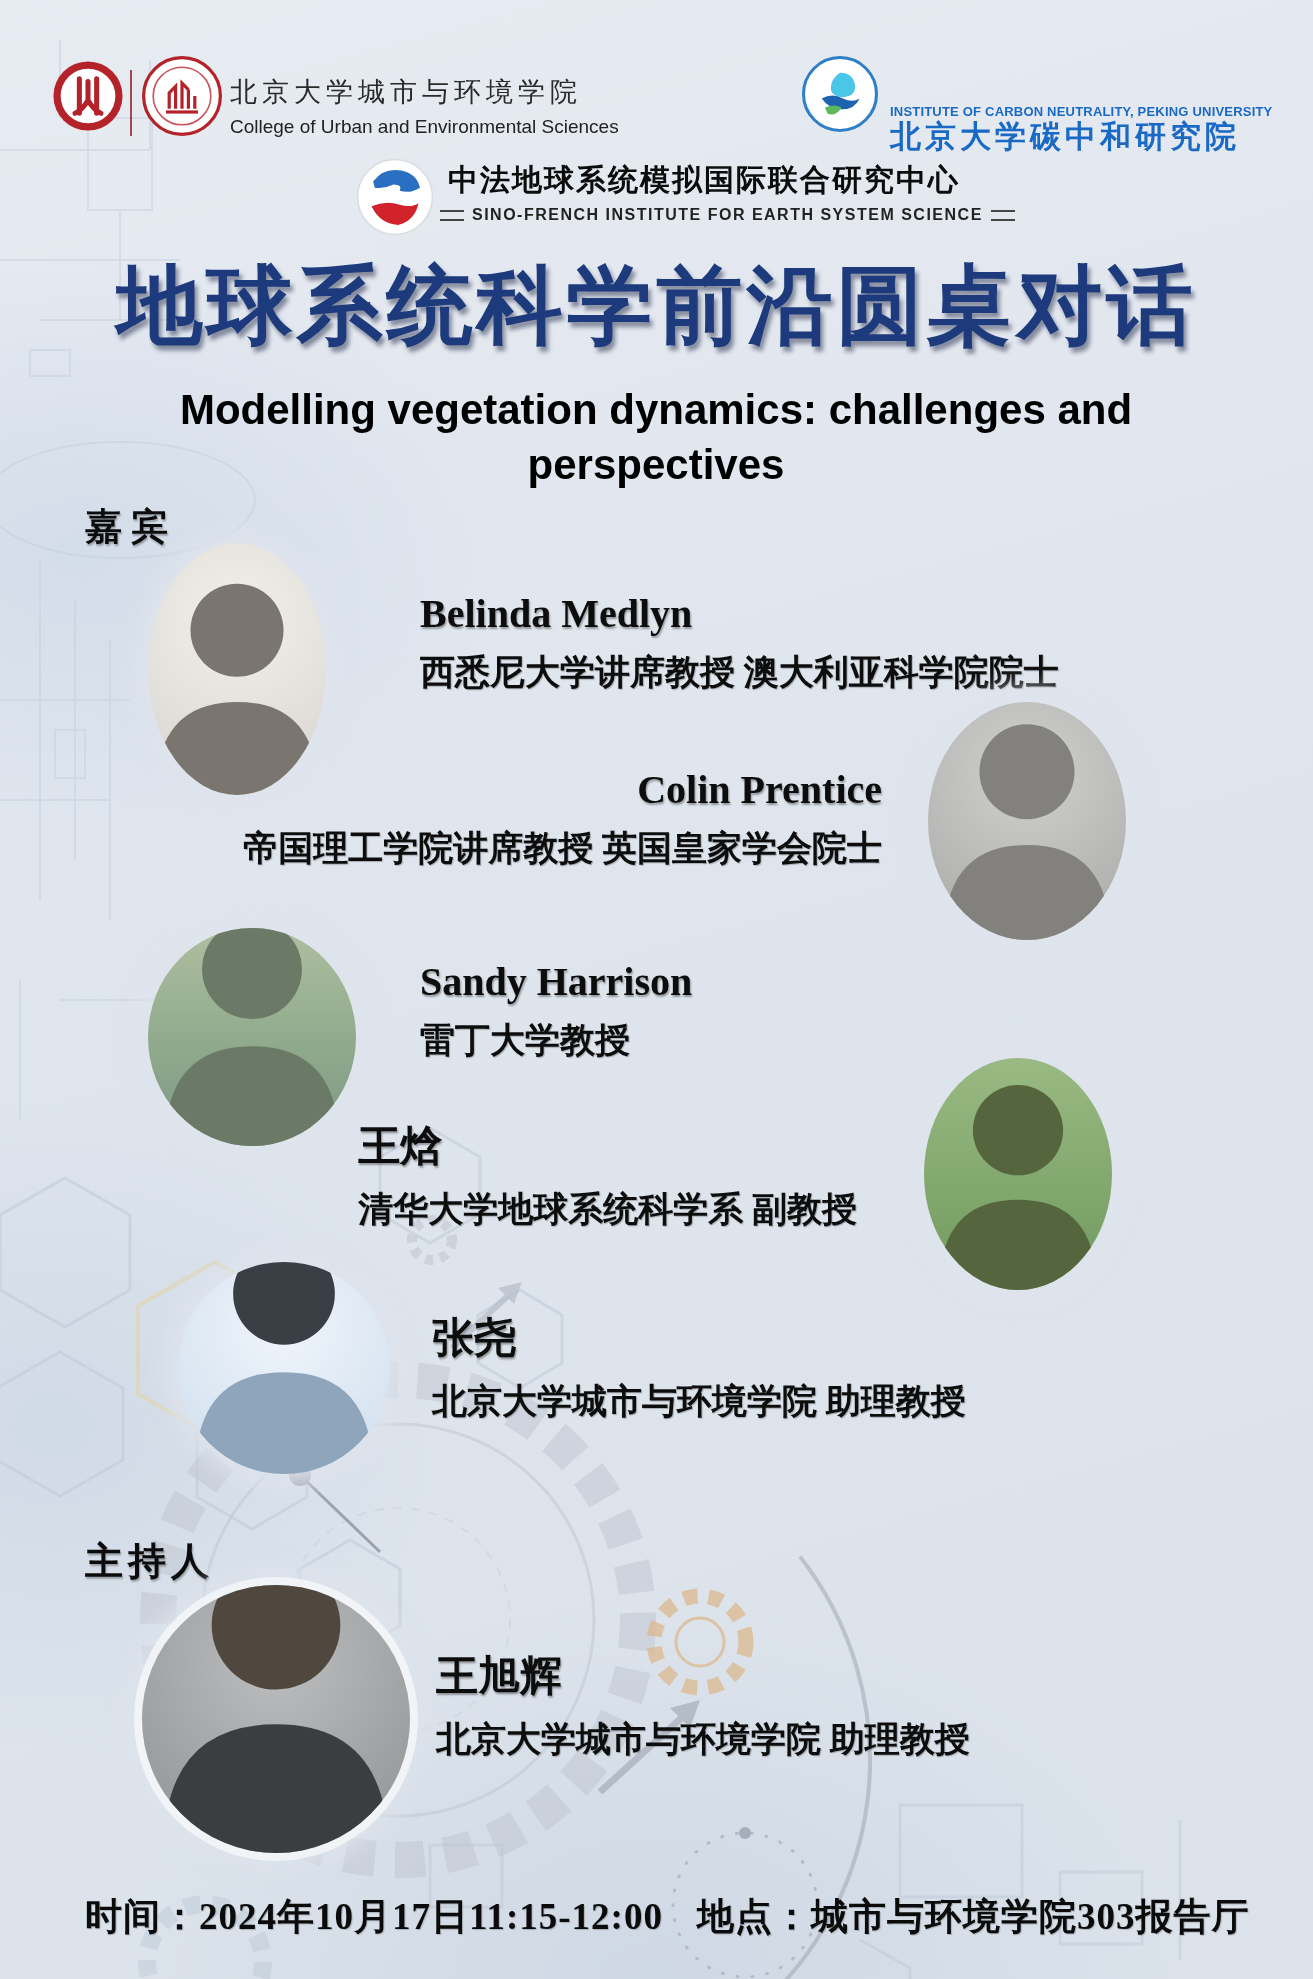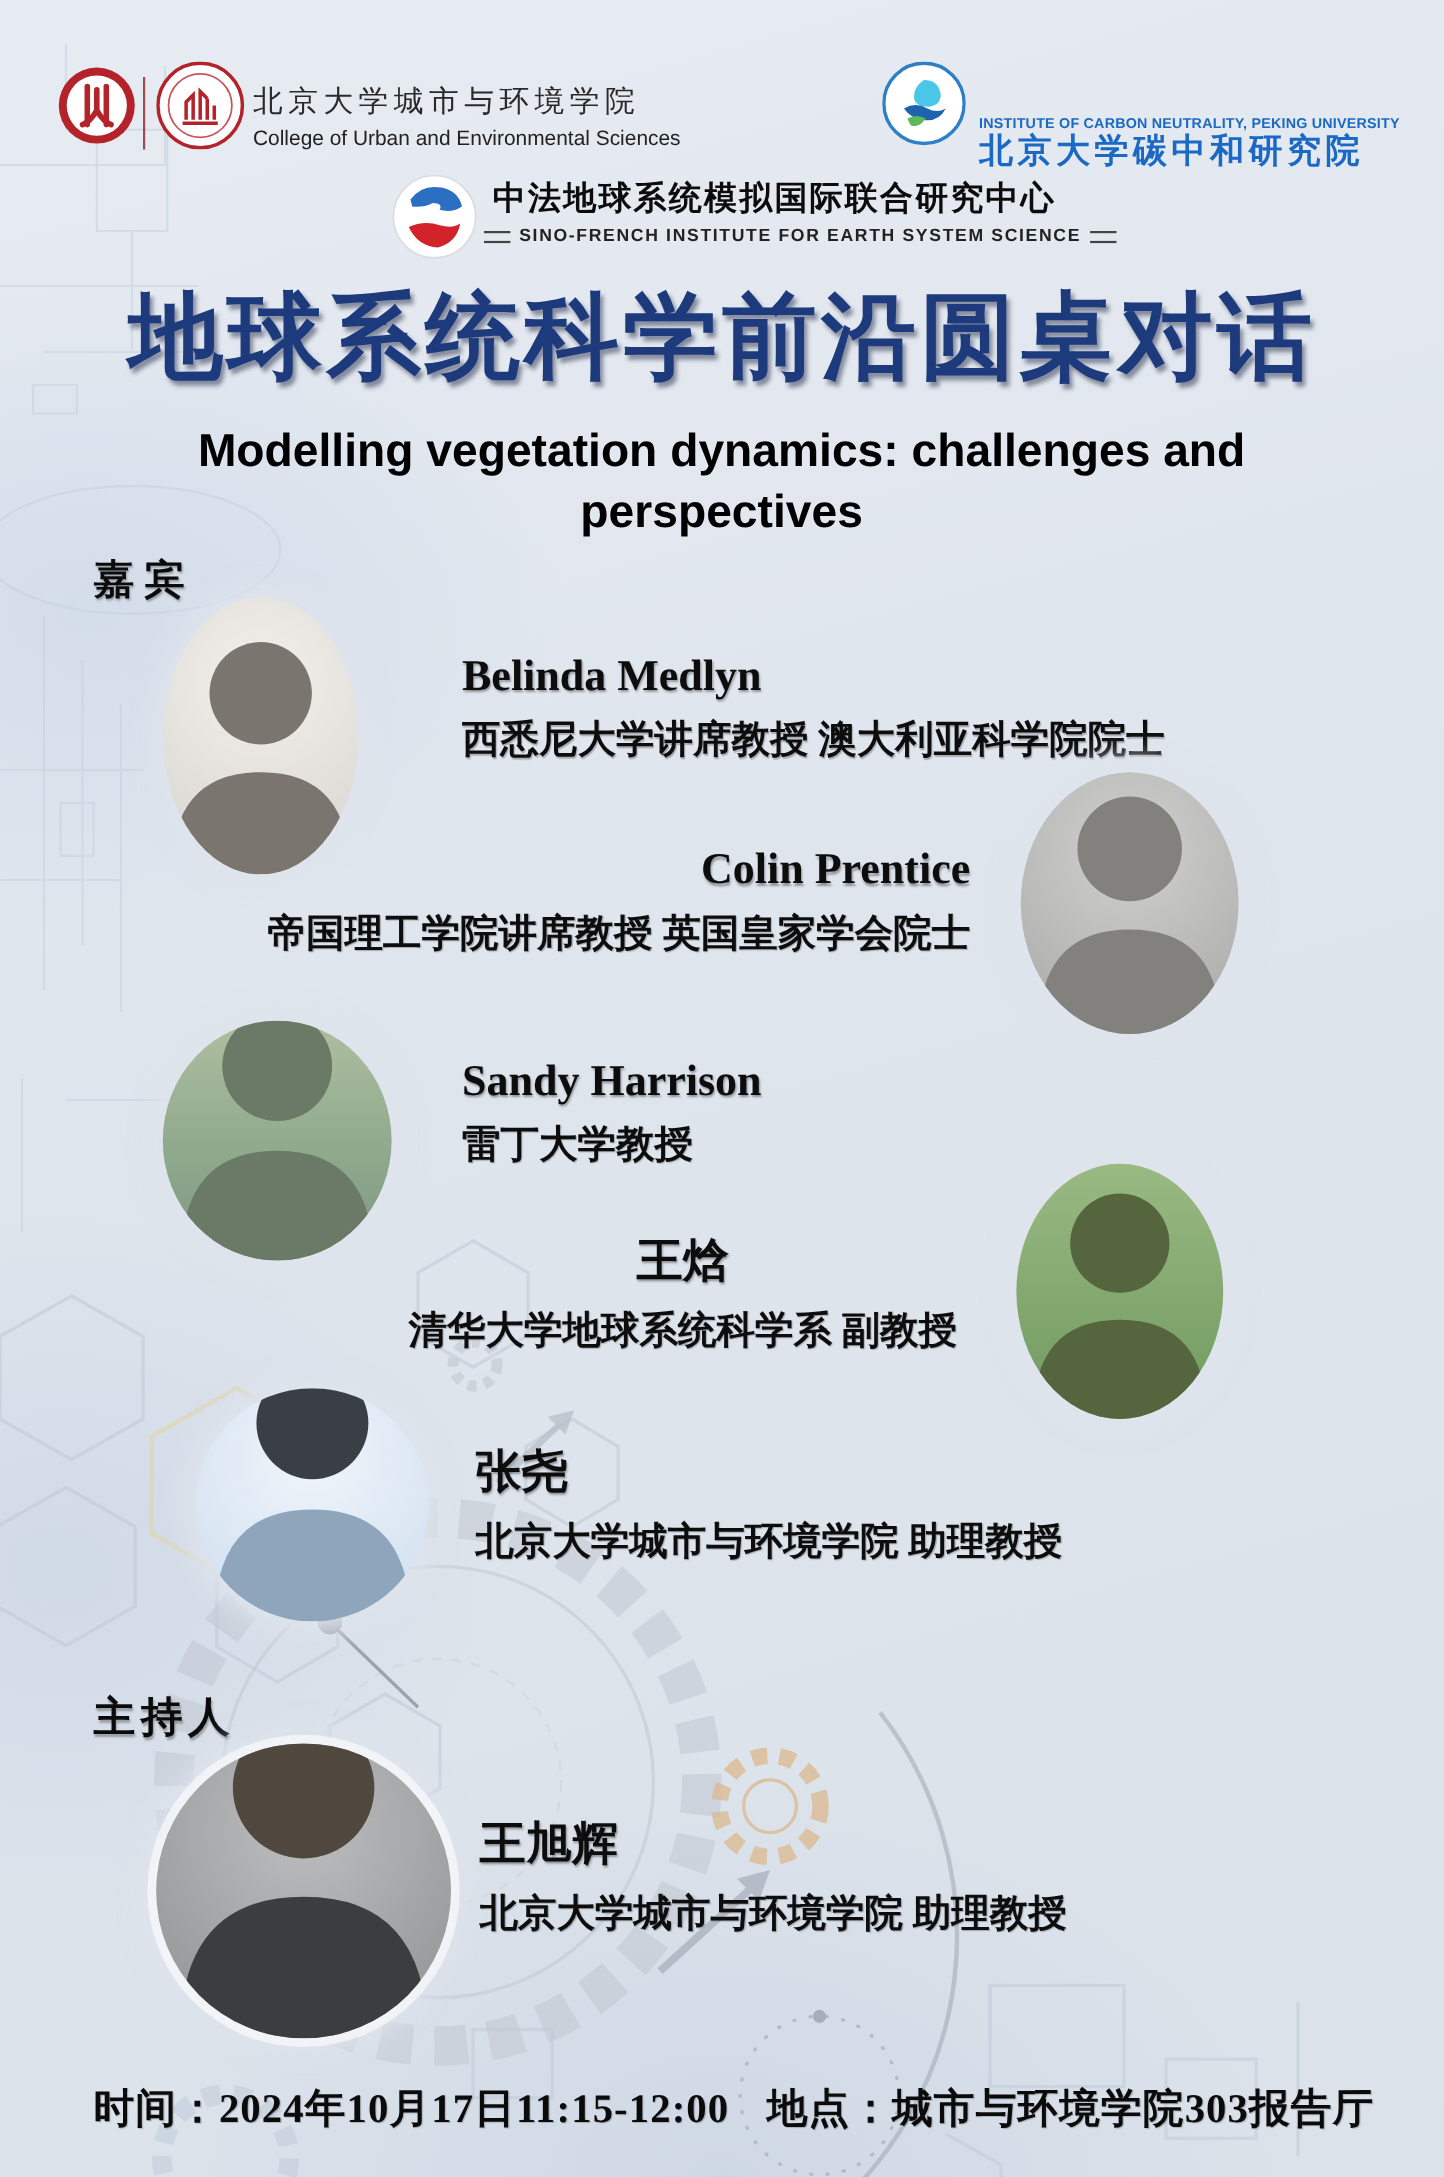--- a/index.html
+++ b/index.html
@@ -70,21 +70,21 @@
     box-shadow:0 0 0 8px rgba(255,255,255,.6), 0 0 26px 14px rgba(222,228,236,.95); }
 
   .sp-name { font-family:"Liberation Serif","DejaVu Serif",serif; font-weight:bold;
              font-size:40px; color:#0d0d0d; text-shadow:1px 2px 2px rgba(0,0,0,.35); }
   .sp-aff  { font-family:"Liberation Serif","DejaVu Serif",serif; font-weight:bold;
              font-size:35px; color:#0d0d0d; margin-top:12px; text-shadow:1px 1px 1px rgba(0,0,0,.25); }
   .blk { position:absolute; z-index:2; }
   .blk-belinda  { left:420px; top:590px; }
   .blk-colin    { right:431px; top:766px; text-align:right; }
   .blk-sandy    { left:420px; top:958px; }
-  .blk-wanghan  { right:443px; top:1118px; text-align:center; }
+  .blk-wanghan  { right:456px; top:1118px; text-align:left; }
   .blk-zhangyao { left:432px; top:1310px; }
   .blk-wangxuhui{ left:436px; top:1648px; }
   .blk-wangxuhui .sp-name, .blk-wanghan .sp-name, .blk-zhangyao .sp-name { font-size:42px; }
 
   
   .footer { left:85px; top:1892px; width:1180px; z-index:2;
     font-family:"Liberation Serif","DejaVu Serif",serif; font-weight:bold;
     font-size:37px; color:#0b0b0b; letter-spacing:1px; text-shadow:1px 1px 1px rgba(0,0,0,.2); }
   .footer .gap { display:inline-block; width:34px; }
 </style>

